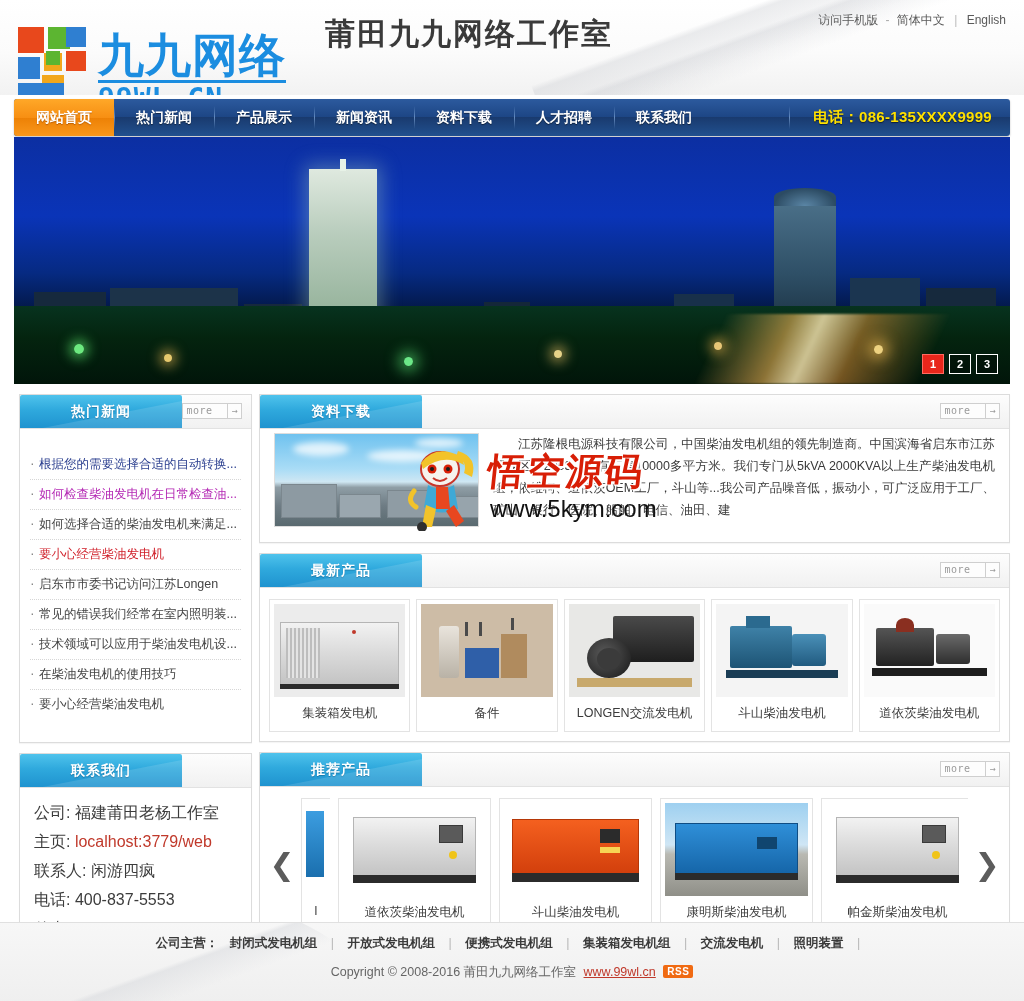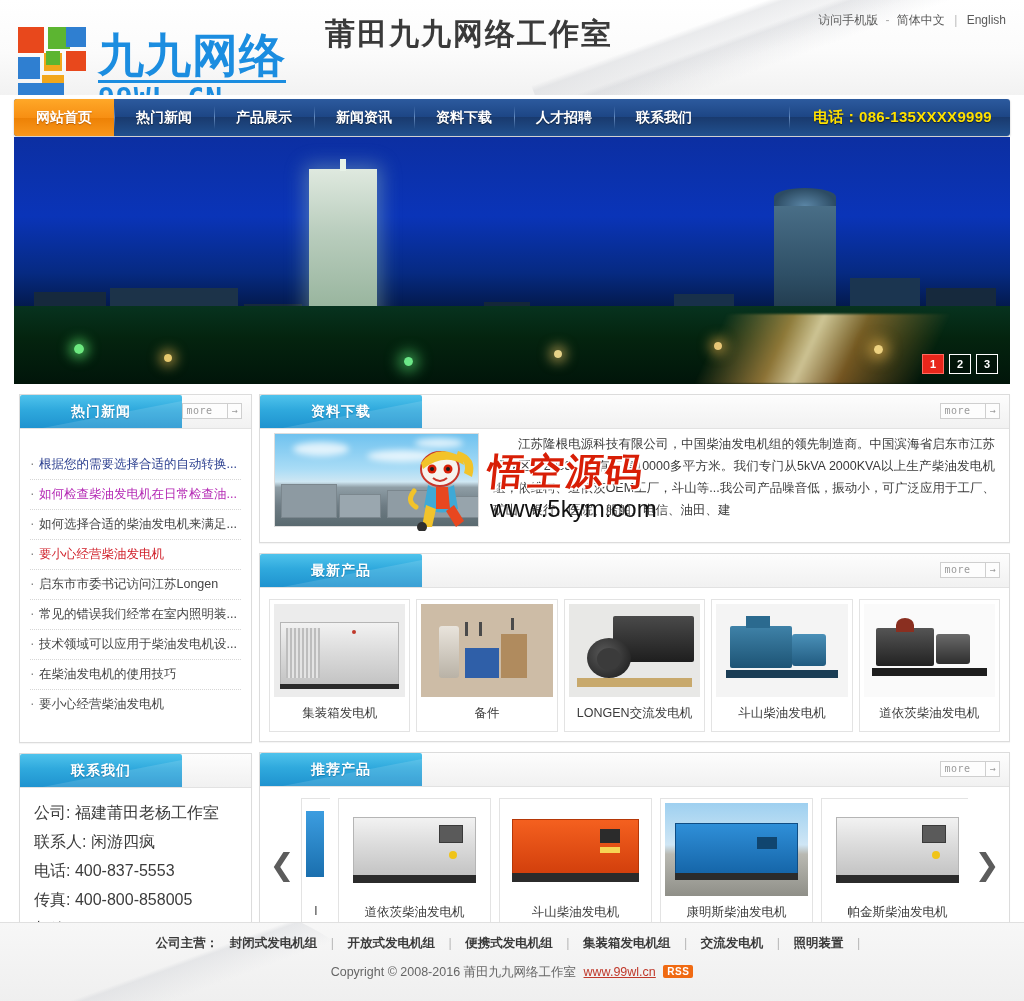--- a/index.html
+++ b/index.html
@@ -378,20 +378,24 @@
       <div class="panel">
         <div class="panel-head">
           <div class="tab">联系我们</div>
         </div>
         <div class="contact">
           <div class="row">
             <span>公司:</span>
             <span>福建莆田老杨工作室</span>
           </div>
           <div class="row">
+            <span>主页:</span>
+            <span class="lnk">localhost:3779/web</span>
+          </div>
+          <div class="row">
             <span>联系人:</span>
             <span>闲游四疯</span>
           </div>
           <div class="row">
             <span>电话:</span>
             <span>400-837-5553</span>
           </div>
           <div class="row">
             <span>传真:</span>
             <span>400-800-858005</span>

